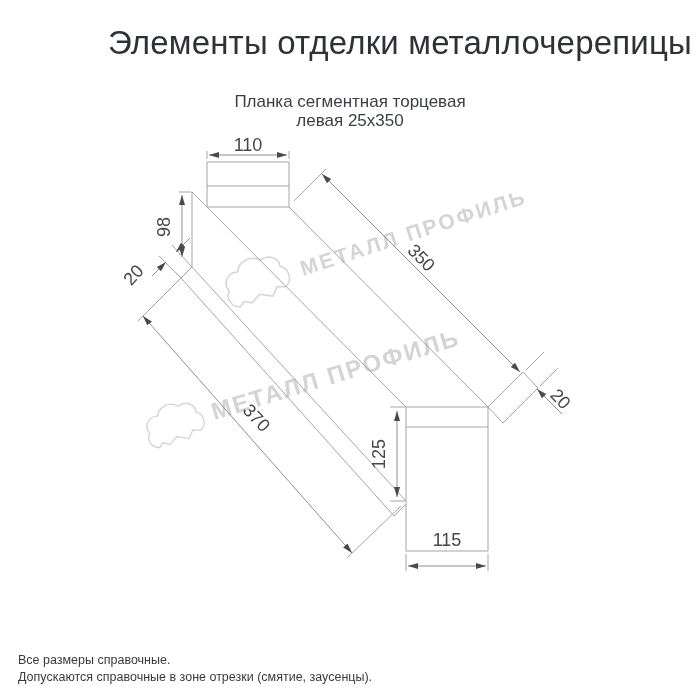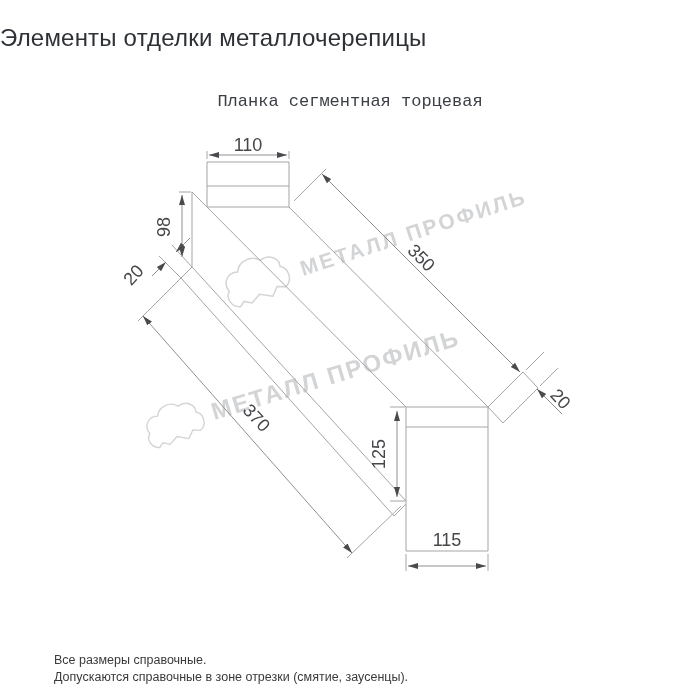--- a/index.html
+++ b/index.html
@@ -1,47 +1,48 @@
 <!DOCTYPE html>
 <html><head>
 <meta charset="utf-8">
 <style>
   html,body{margin:0;padding:0;}
   body{
     width:700px;height:700px;background:#ffffff;position:relative;overflow:hidden;
     font-family:"Liberation Sans","DejaVu Sans",sans-serif;
   }
   .page-title{
-    position:absolute;top:24px;left:0;width:692px;text-align:left;
-    font-size:24px;color:#2e3136;letter-spacing:.2px;
+    position:absolute;top:24px;left:0;width:692px;text-align:right;
+    font-size:33px;color:#2e3136;letter-spacing:.2px;
   }
   .product-name{
     position:absolute;top:92px;left:0;width:700px;text-align:center;
-    font-size:17px;line-height:19px;color:#3c4046;font-family:Liberation Mono, monospace;
+    font-size:17px;line-height:19px;color:#3c4046;
   }
   .footer-notes{
     position:absolute;left:18px;top:652px;
-    font-size:12.5px;line-height:17px;color:#3a3a3a;margin-left:36px;
+    font-size:12.5px;line-height:17px;color:#3a3a3a;
   }
   svg.drawing{position:absolute;left:0;top:0;}
   .ln{stroke:#a5a5a7;stroke-width:1;fill:none;}
   .dim-ln{stroke:#8f8f92;stroke-width:1;fill:none;}
   .dim-txt{fill:#47474b;font-size:18px;font-family:"Liberation Sans","DejaVu Sans",sans-serif;}
   .wm-txt{fill:#d3d4d6;font-size:21px;font-weight:bold;letter-spacing:2.5px;
           font-family:"Liberation Sans","DejaVu Sans",sans-serif;}
   .wm-txt2{font-size:24px;letter-spacing:2px;}
   .wm-cloud{stroke:#d3d4d6;stroke-width:1.5;fill:none;}
 </style>
 </head>
 <body>
 
 <div class="page-title">Элементы отделки металлочерепицы</div>
 
 <div class="product-name">
   <div>Планка сегментная торцевая</div>
+  <div>левая 25х350</div>
 </div>
 
 <svg class="drawing" width="700" height="700" viewBox="0 0 700 700">
   <defs>
     <marker id="arr" viewBox="0 0 10 8" refX="10" refY="4" markerWidth="10" markerHeight="8" orient="auto-start-reverse">
       <path d="M0,1 L10,4 L0,7 Z" fill="#4a4a4e"></path>
     </marker>
     <path id="cloud" d="M11,-3 C3,-5 -1,-15 5,-21 C1,-31 9,-40 19,-37 C23,-47 37,-49 44,-41
                         C54,-45 63,-37 61,-29 C69,-25 69,-12 60,-8 L52,-11 L45,-3 L33,-9 L23,-3 L16,-7 Z"></path>
   </defs>

